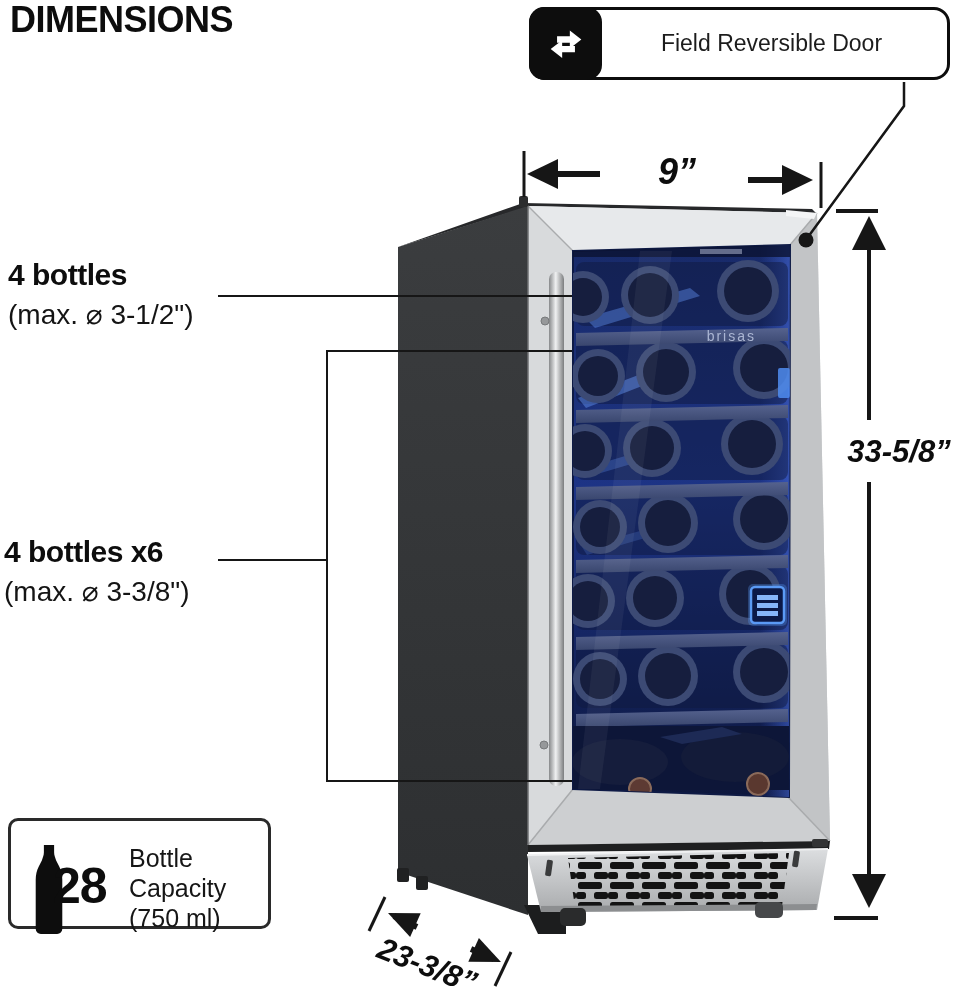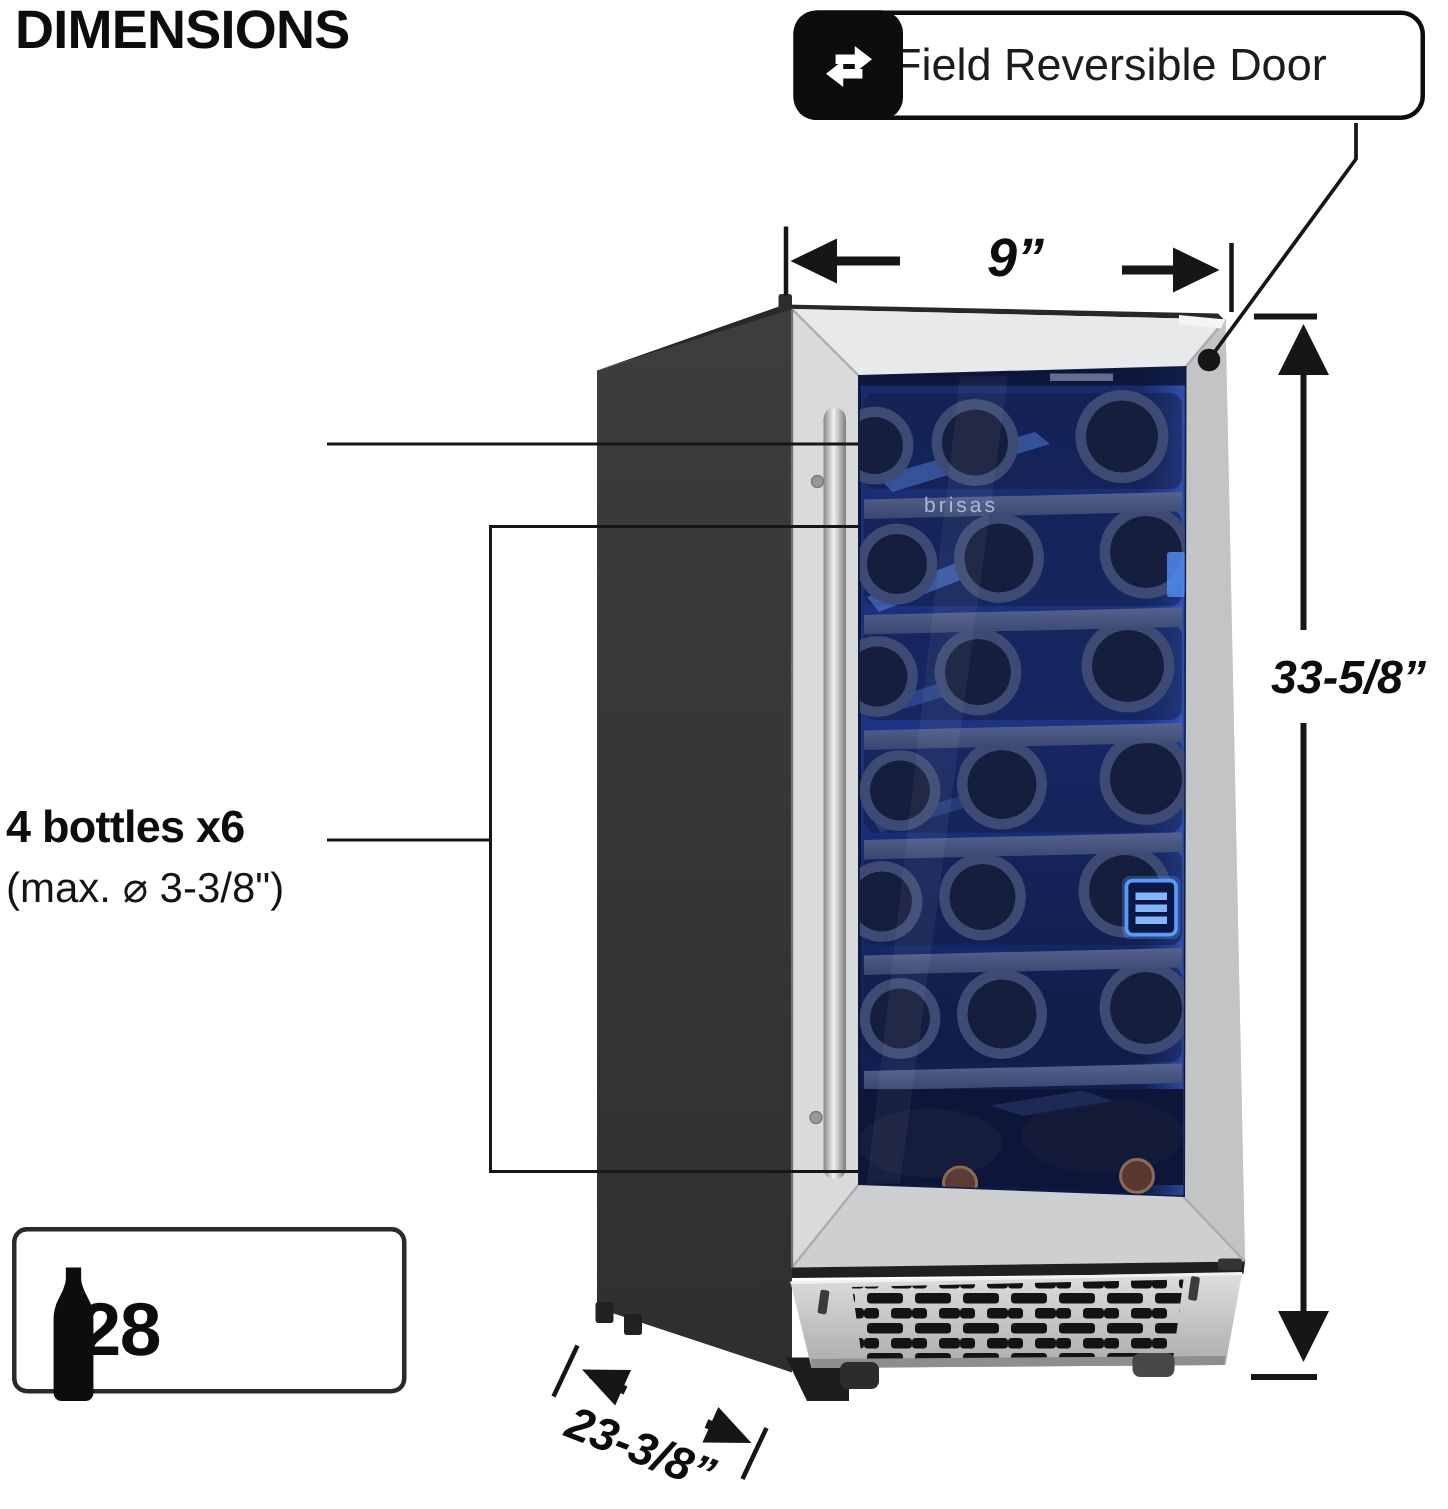--- a/index.html
+++ b/index.html
@@ -10,33 +10,33 @@
   .art{position:absolute;left:0;top:0;z-index:1;}
   .txt{z-index:3;}
   
   .title{left:10px;top:-2px;font-size:36px;line-height:43px;font-weight:bold;
          letter-spacing:-.5px;color:#0d0d0d;}
   
   .badge{left:529px;top:7px;width:421px;height:73px;border:3px solid #0d0d0d;
          border-radius:16px;box-sizing:border-box;background:#fff;display:flex;align-items:center;}
   .badge-icon{position:absolute;left:-3px;top:-3px;width:73px;height:73px;background:#0d0d0d;
          border-radius:15px;display:flex;align-items:center;justify-content:center;}
-  .badge-label{flex:1;text-align:left;padding-left:64px;font-size:30px;color:#1c1c1c;}
+  .badge-label{flex:1;text-align:center;padding-left:64px;font-size:23px;color:#1c1c1c;}
   
   .lbl-bold{font-size:30px;font-weight:bold;letter-spacing:-.5px;color:#0d0d0d;}
   .lbl-reg{font-size:28px;color:#141414;margin-top:6px;}
   .lbl1{left:8px;top:258px;}
   .lbl2{left:4px;top:535px;}
   
   .dim{font-weight:bold;font-style:italic;color:#0d0d0d;text-align:center;}
   .dim-w{left:622px;top:151px;width:110px;font-size:36px;}
   .dim-h{left:833px;top:434px;width:132px;font-size:31px;}
   .dim-d{left:352px;top:948px;width:150px;font-size:31px;transform:rotate(21deg);}
   
-  .brand{left:616px;top:328px;width:140px;text-align:left;font-size:14px;letter-spacing:2px;
+  .brand{left:616px;top:328px;width:140px;text-align:right;font-size:14px;letter-spacing:2px;
          color:#b6c0dc;opacity:.9;z-index:2;}
   
   .card{left:8px;top:818px;width:263px;height:111px;border:3px solid #2a2a2a;border-radius:10px;
         box-sizing:border-box;background:#fff;}
   .card-count{position:absolute;left:42px;top:36px;font-size:50px;font-weight:bold;
         letter-spacing:-1px;color:#0d0d0d;}
   .card-text{position:absolute;left:118px;top:22px;font-size:25px;line-height:30px;color:#161616;}
 </style>
 </head>
 <body>
@@ -278,32 +278,41 @@
   <div class="abs txt badge">
     <div class="badge-icon">
       <svg width="46" height="46" viewBox="0 0 72 72">
         <polygon points="22,24 42,24 42,15 60,29 42,43 42,34 22,34" fill="#fff"></polygon>
         <polygon points="50,39 30,39 30,30 12,44 30,58 30,49 50,49" fill="#fff"></polygon>
       </svg>
     </div>
     <div class="badge-label">Field Reversible Door</div>
   </div>
 
+  <div class="abs txt lbl1">
+    <div class="lbl-bold">4 bottles</div>
+    <div class="lbl-reg">(max. ⌀ 3-1/2")</div>
+  </div>
 
   <div class="abs txt lbl2">
     <div class="lbl-bold">4 bottles x6</div>
     <div class="lbl-reg">(max. ⌀ 3-3/8")</div>
   </div>
 
   <div class="abs txt dim dim-w">9”</div>
   <div class="abs txt dim dim-h">33-5/8”</div>
   <div class="abs txt dim dim-d">23-3/8”</div>
 
   <div class="abs brand">brisas</div>
 
   <div class="abs txt card">
     <svg class="abs" style="left:16px;top:22px;" width="44" height="92" viewBox="0 0 40 90">
       <path d="M15,2 h10 v7 c0,3 1,5 2,8 l3,6 c2,4 3,8 3,13 v48 a5,5 0 0 1 -5,5 H12 a5,5 0 0 1 -5,-5 V36 c0,-5 1,-9 3,-13 l3,-6 c1,-3 2,-5 2,-8 z" fill="#0d0d0d"></path>
     </svg>
     <div class="card-count">28</div>
+    <div class="card-text">
+      <div>Bottle</div>
+      <div>Capacity</div>
+      <div>(750 ml)</div>
+    </div>
   </div>
 
 </div>
 
 </body></html>

